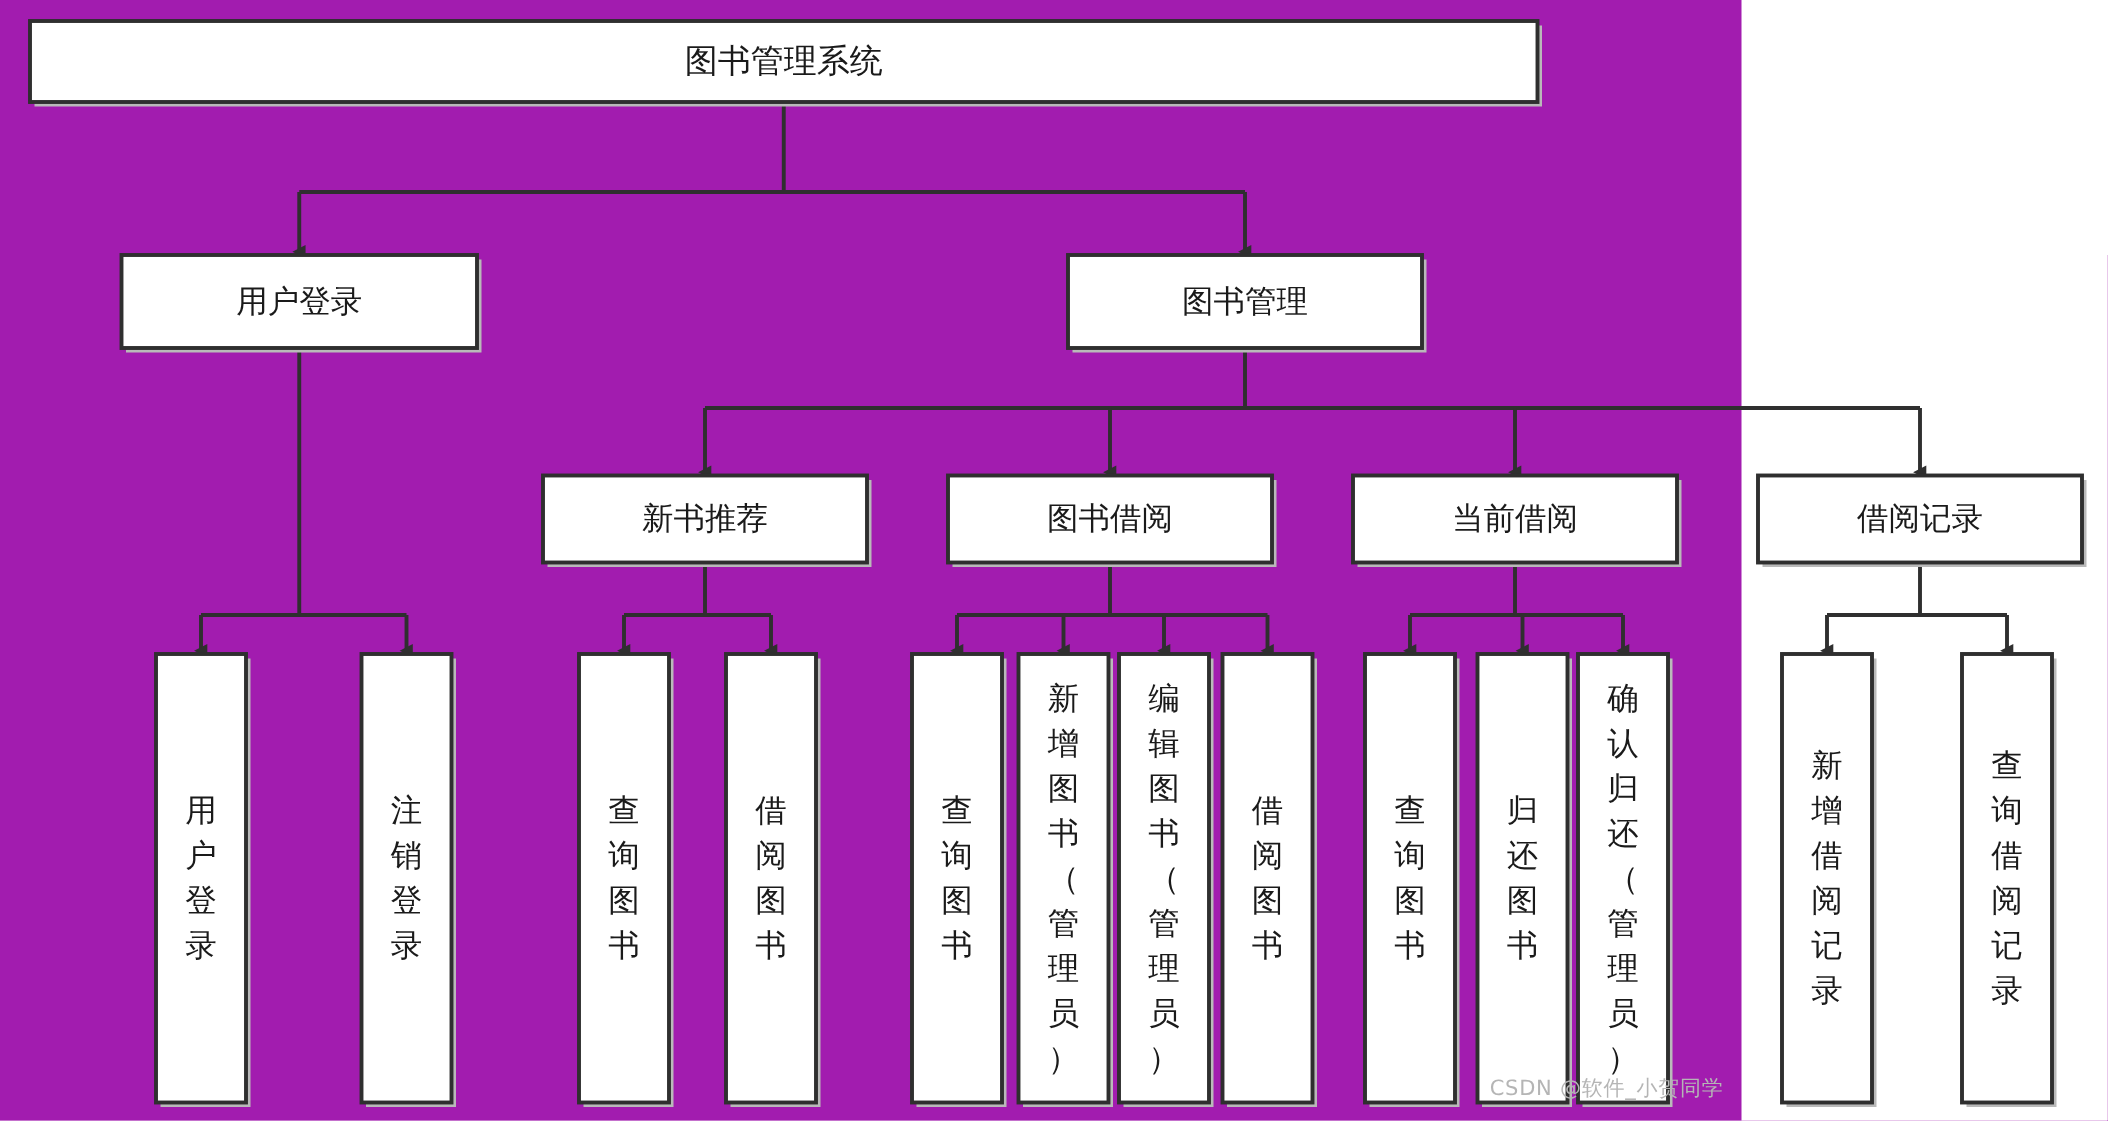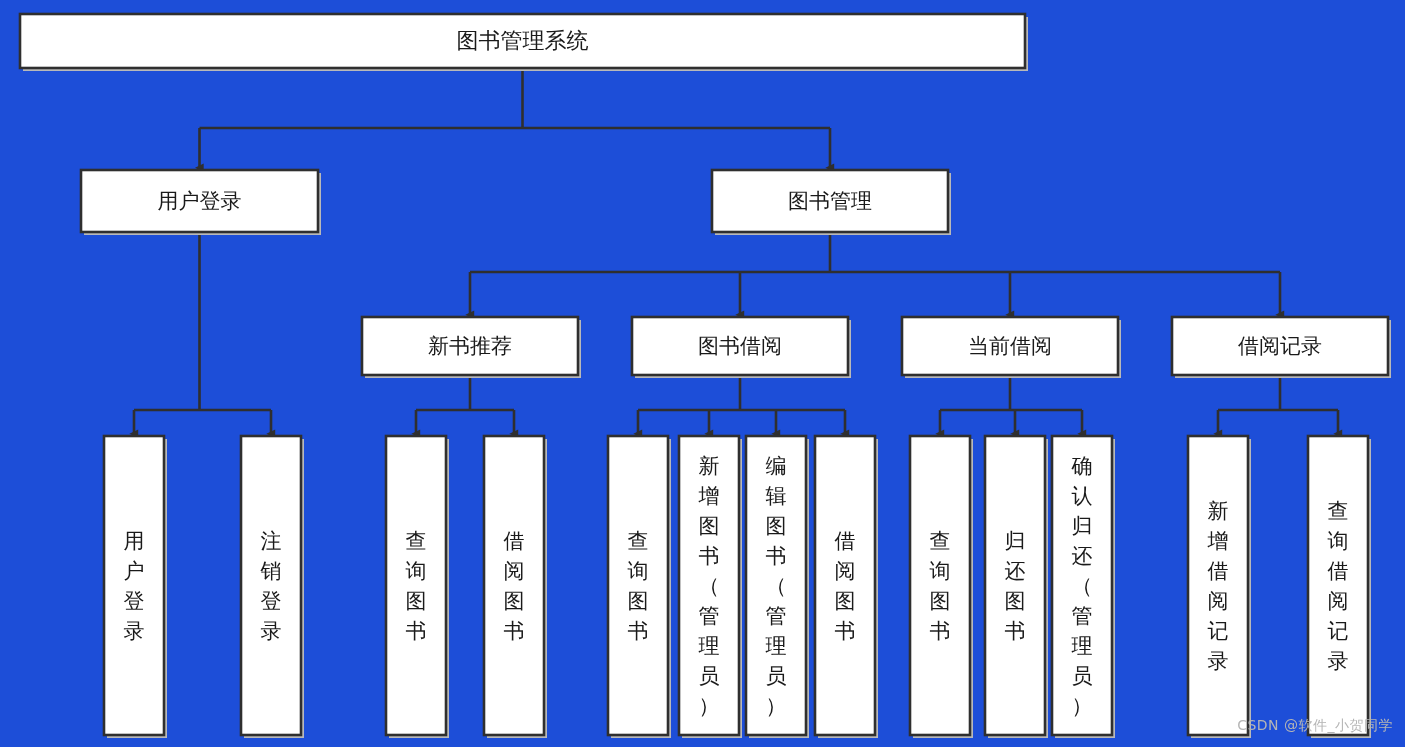--- a/index.html
+++ b/index.html
@@ -8,23 +8,23 @@
     background: #ffffff;
   }
   body {
     width: 1405px;
     height: 747px;
     font-family: "DejaVu Sans", "Liberation Sans", sans-serif;
     overflow: hidden;
   }
   #diagram-root {
     position: relative;
-    width: 1405px;
+    width: 1161px;
     height: 747px;
-    background: #1d4ed8;
+    background: #a21caf;
     text-decoration: underline;
   }
   svg.tree {
     position: absolute;
     top: 0;
     left: 0;
     width: 1405px;
     height: 747px;
   }
   .node-box {

